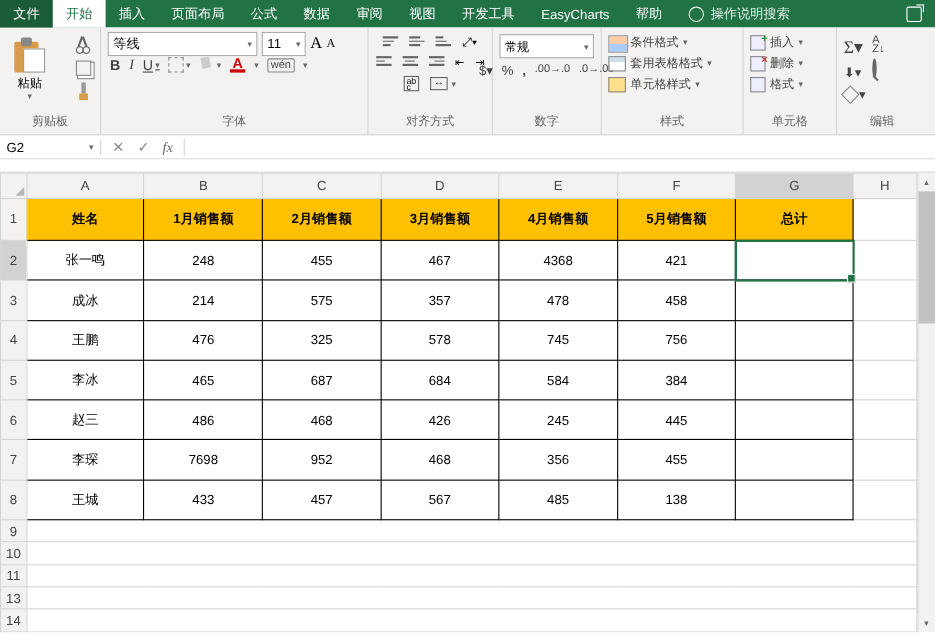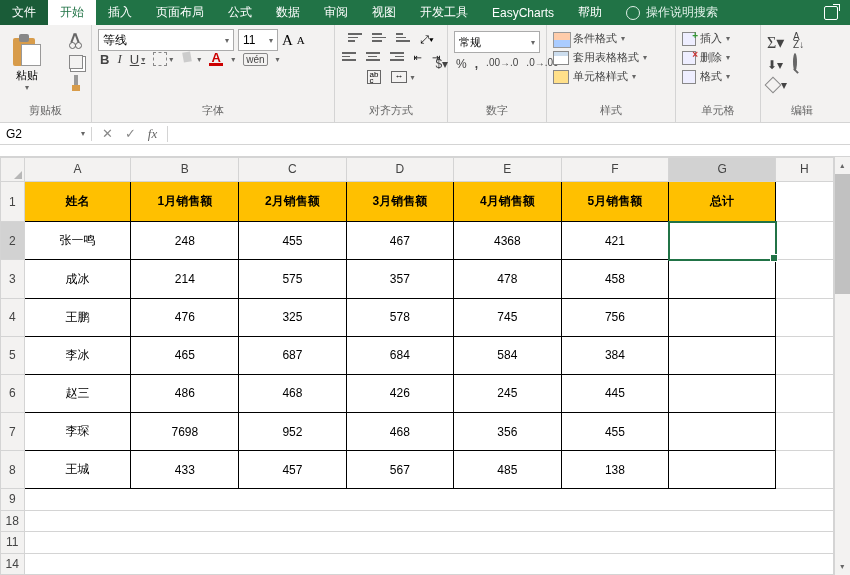--- a/index.html
+++ b/index.html
@@ -470,25 +470,29 @@
           <td>485</td>
           <td>138</td>
     <td class="g-col"></td>
           <td style="border:1px solid #d4d4d4"></td>
   </tr>
   <tr class="empty">
           <th class="row-h">9</th>
           <td class="rowcell" colspan="8"></td>
         </tr>
   <tr class="empty">
-          <th class="row-h">18</th>
+          <th class="row-h">10</th>
           <td class="rowcell" colspan="8"></td>
         </tr>
   <tr class="empty">
           <th class="row-h">11</th>
+          <td class="rowcell" colspan="8"></td>
+        </tr>
+  <tr class="empty">
+          <th class="row-h">13</th>
           <td class="rowcell" colspan="8"></td>
         </tr>
   <tr class="empty">
           <th class="row-h">14</th>
           <td class="rowcell" colspan="8"></td>
         </tr>
 </tbody>
     </table>
 <div class="scrollbar-v">
   <div class="sb-up">▴</div>

